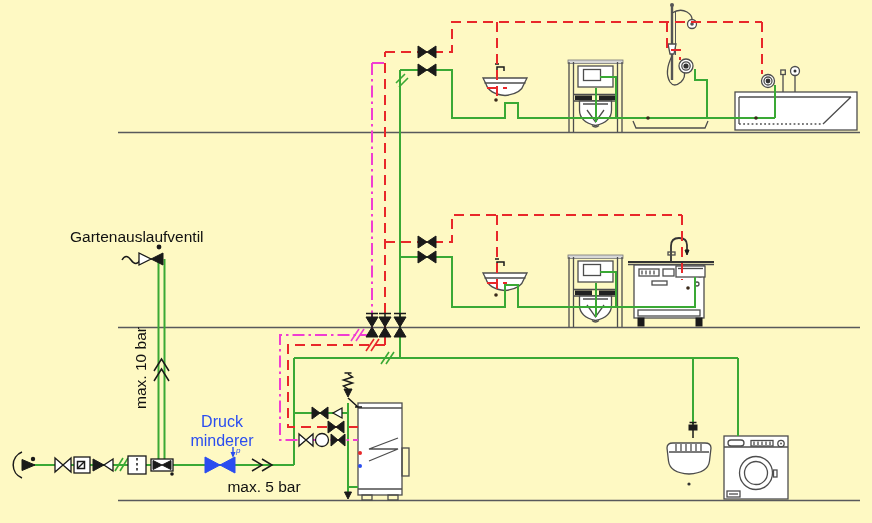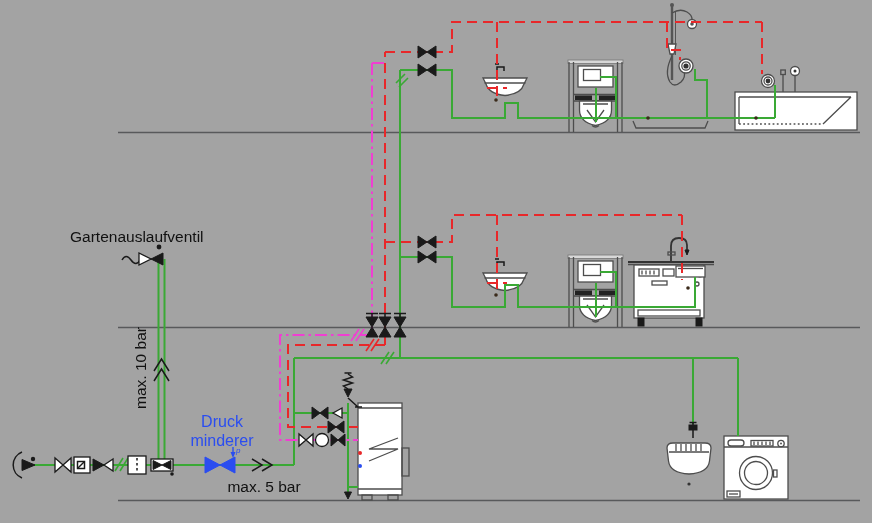--- a/index.html
+++ b/index.html
@@ -1,16 +1,16 @@
 <!DOCTYPE html>
 <html style="--cold-water: #3aa935; --hot-water: #e8282a; --circulation: #f03ed2; --reducer-blue: #2a4df0; --floor-line: #58595b; --fixture: #4d4d4d; --symbol-dark: #1a1a1a;"><head>
 <meta charset="utf-8">
 <style>
   html,body{margin:0;padding:0;background:#fff;}
-  .stage{position:relative;width:872px;height:523px;background:#a3a3a3;overflow:hidden;
+  .stage{position:relative;width:872px;height:523px;background:#fef9c3;overflow:hidden;
          font-family:"Liberation Sans", sans-serif;}
   svg{display:block}
   .pipe{fill:none;stroke-width:2;}
   .p-cold{stroke:var(--cold-water);}
   .p-hot{stroke:var(--hot-water);stroke-dasharray:10 6;}
   .p-circ{stroke:var(--circulation);stroke-dasharray:12 4 2.5 4;}
   .floor{stroke:var(--floor-line);stroke-width:1.4;}
   .fx{stroke:var(--fixture);fill:none;stroke-width:1.3;}
   .fxw{stroke:var(--fixture);fill:#fff;stroke-width:1.3;}
   .dk{stroke:var(--symbol-dark);fill:none;stroke-width:1.5;}

